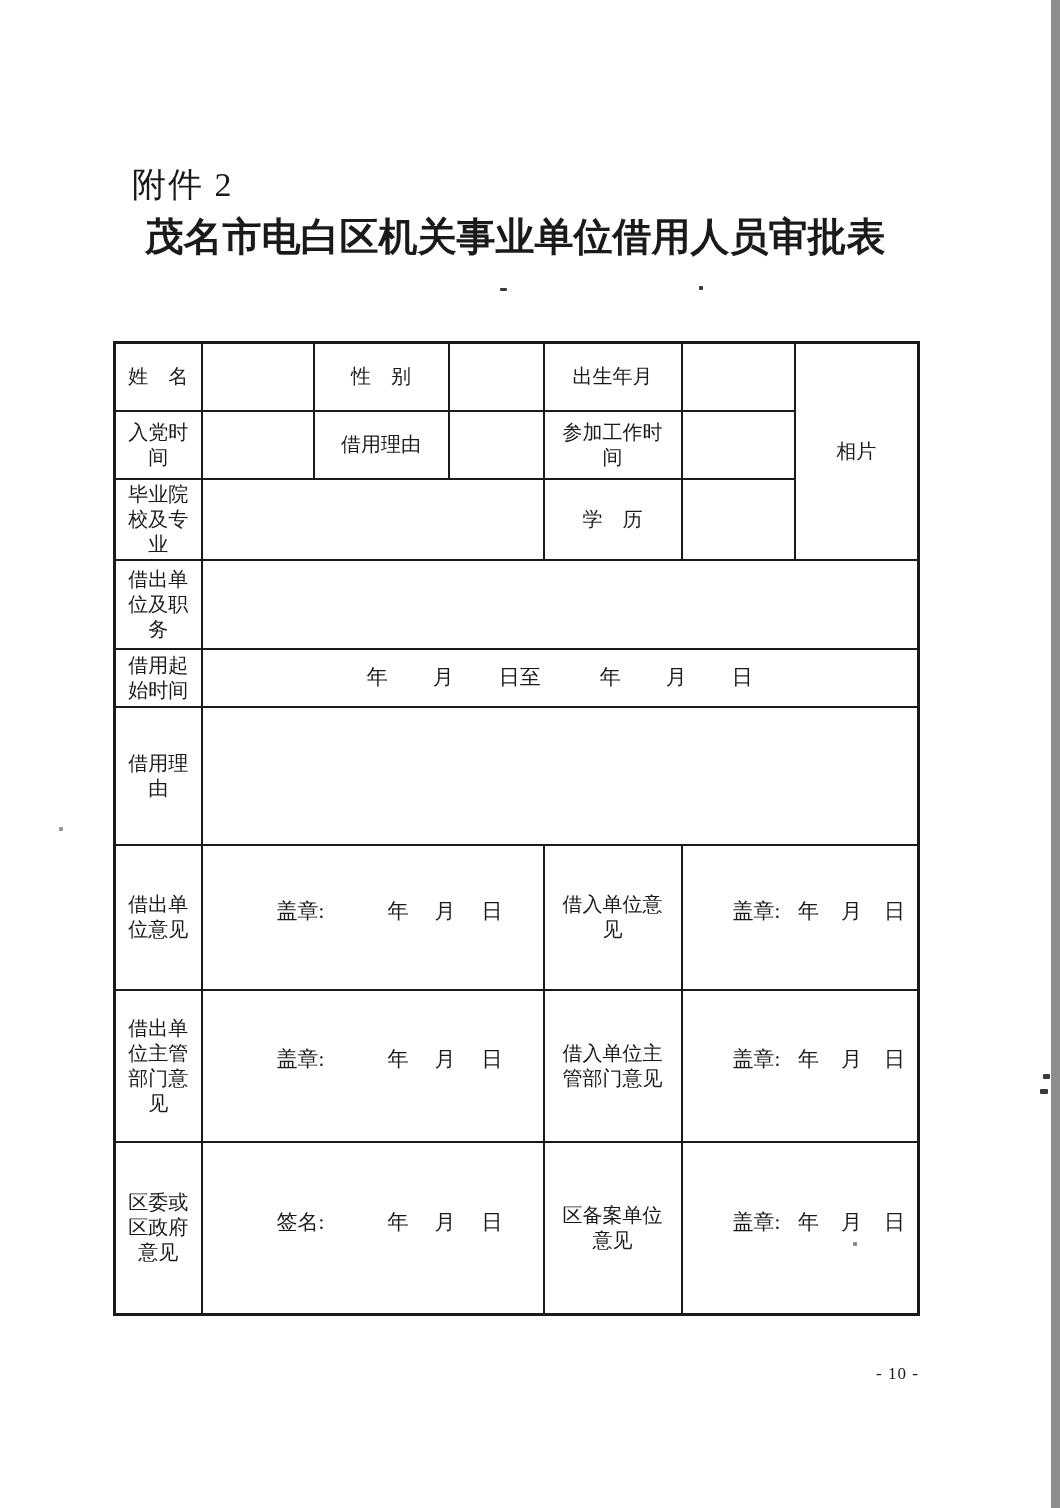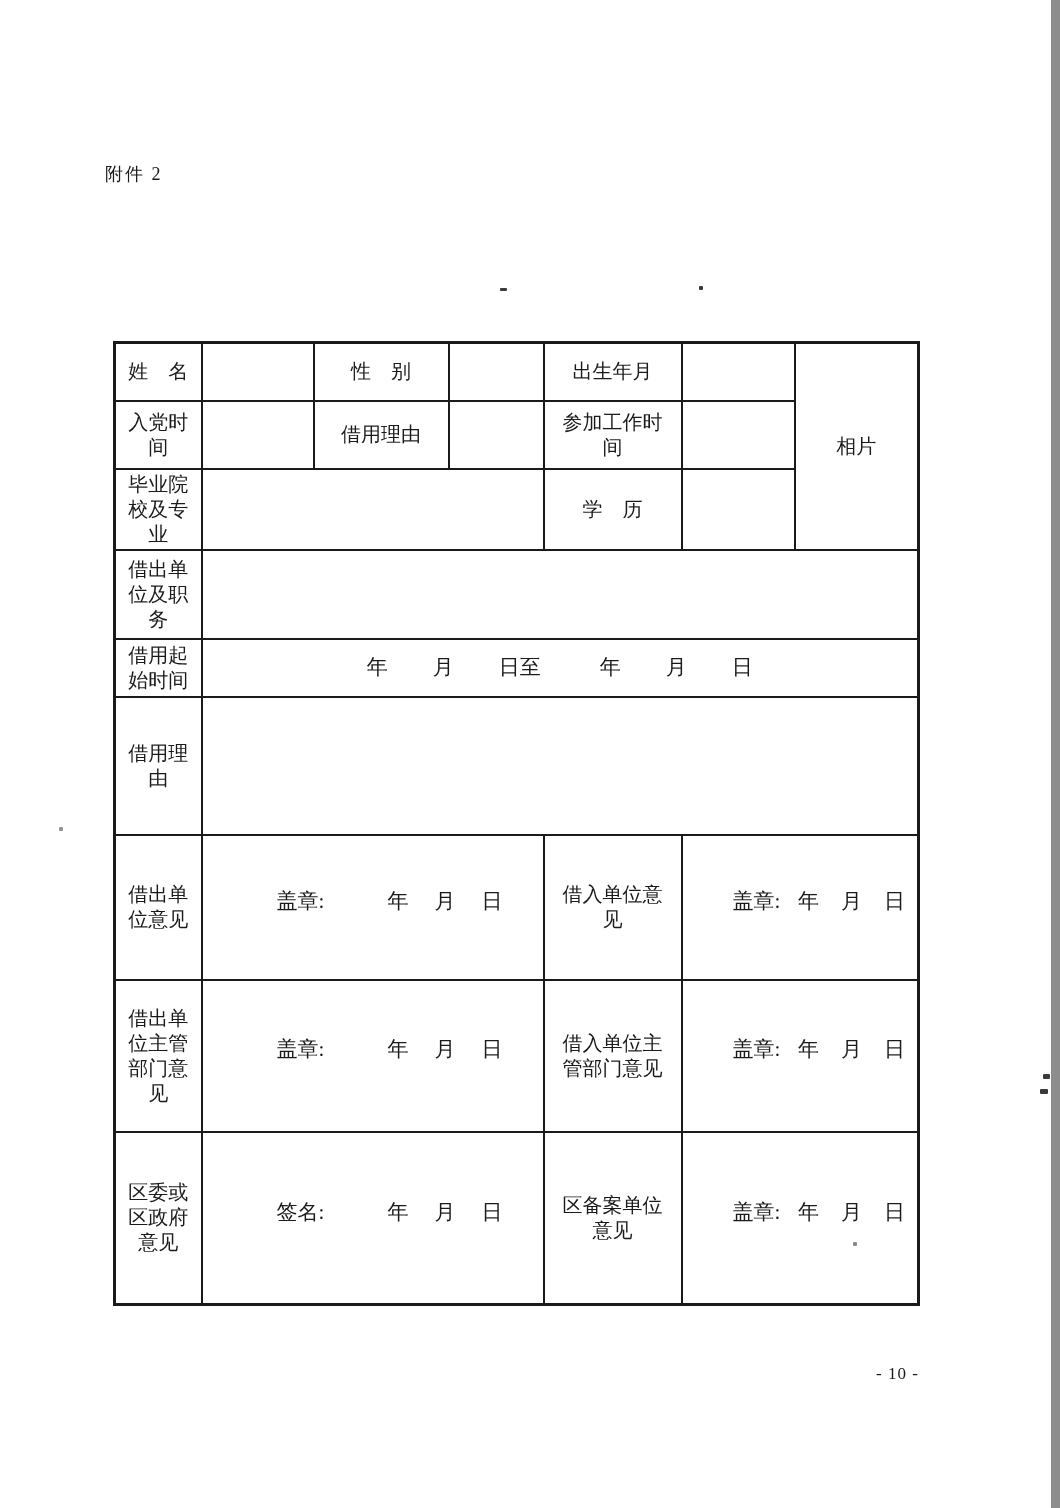--- a/index.html
+++ b/index.html
@@ -16,22 +16,22 @@
 
   .scanner-edge {
     position: absolute;
     top: 0; right: 0;
     width: 9px; height: 100%;
     background: #8d8d8d;
   }
 
   .attachment {
     position: absolute;
-    left: 105px; top: 162px;
-    font-size: 18px;
+    left: 132px; top: 162px;
+    font-size: 34px;
     letter-spacing: 2px;
   }
 
   .doc-title {
     position: absolute;
     left: 113px; top: 210px;
     width: 804px;
     text-align: center;
     font-family: "Liberation Sans", sans-serif;
     font-weight: bold;
@@ -107,34 +107,35 @@
 </style>
 </head>
 <body>
 
 <div class="page">
 
   <div class="scanner-edge"></div>
 
   <div class="attachment">附件 2</div>
 
+  <div class="doc-title">茂名市电白区机关事业单位借用人员审批表</div>
 
   <table class="form">
     <colgroup>
       <col style="width:87px">
         <col style="width:112px">
         <col style="width:135px">
       <col style="width:95px">
         <col style="width:138px">
         <col style="width:113px">
         <col style="width:124px">
     </colgroup>
 
     <tbody>
-        <tr style="height:58px">
+        <tr style="height:68px">
       <td class="lbl">姓　名</td>
       <td class="blank"></td>
       <td class="lbl">性　别</td>
       <td class="blank"></td>
       <td class="lbl">出生年月</td>
       <td class="blank"></td>
       <td class="lbl" rowspan="3">相片</td>
     </tr>
 
     <tr style="height:68px">

